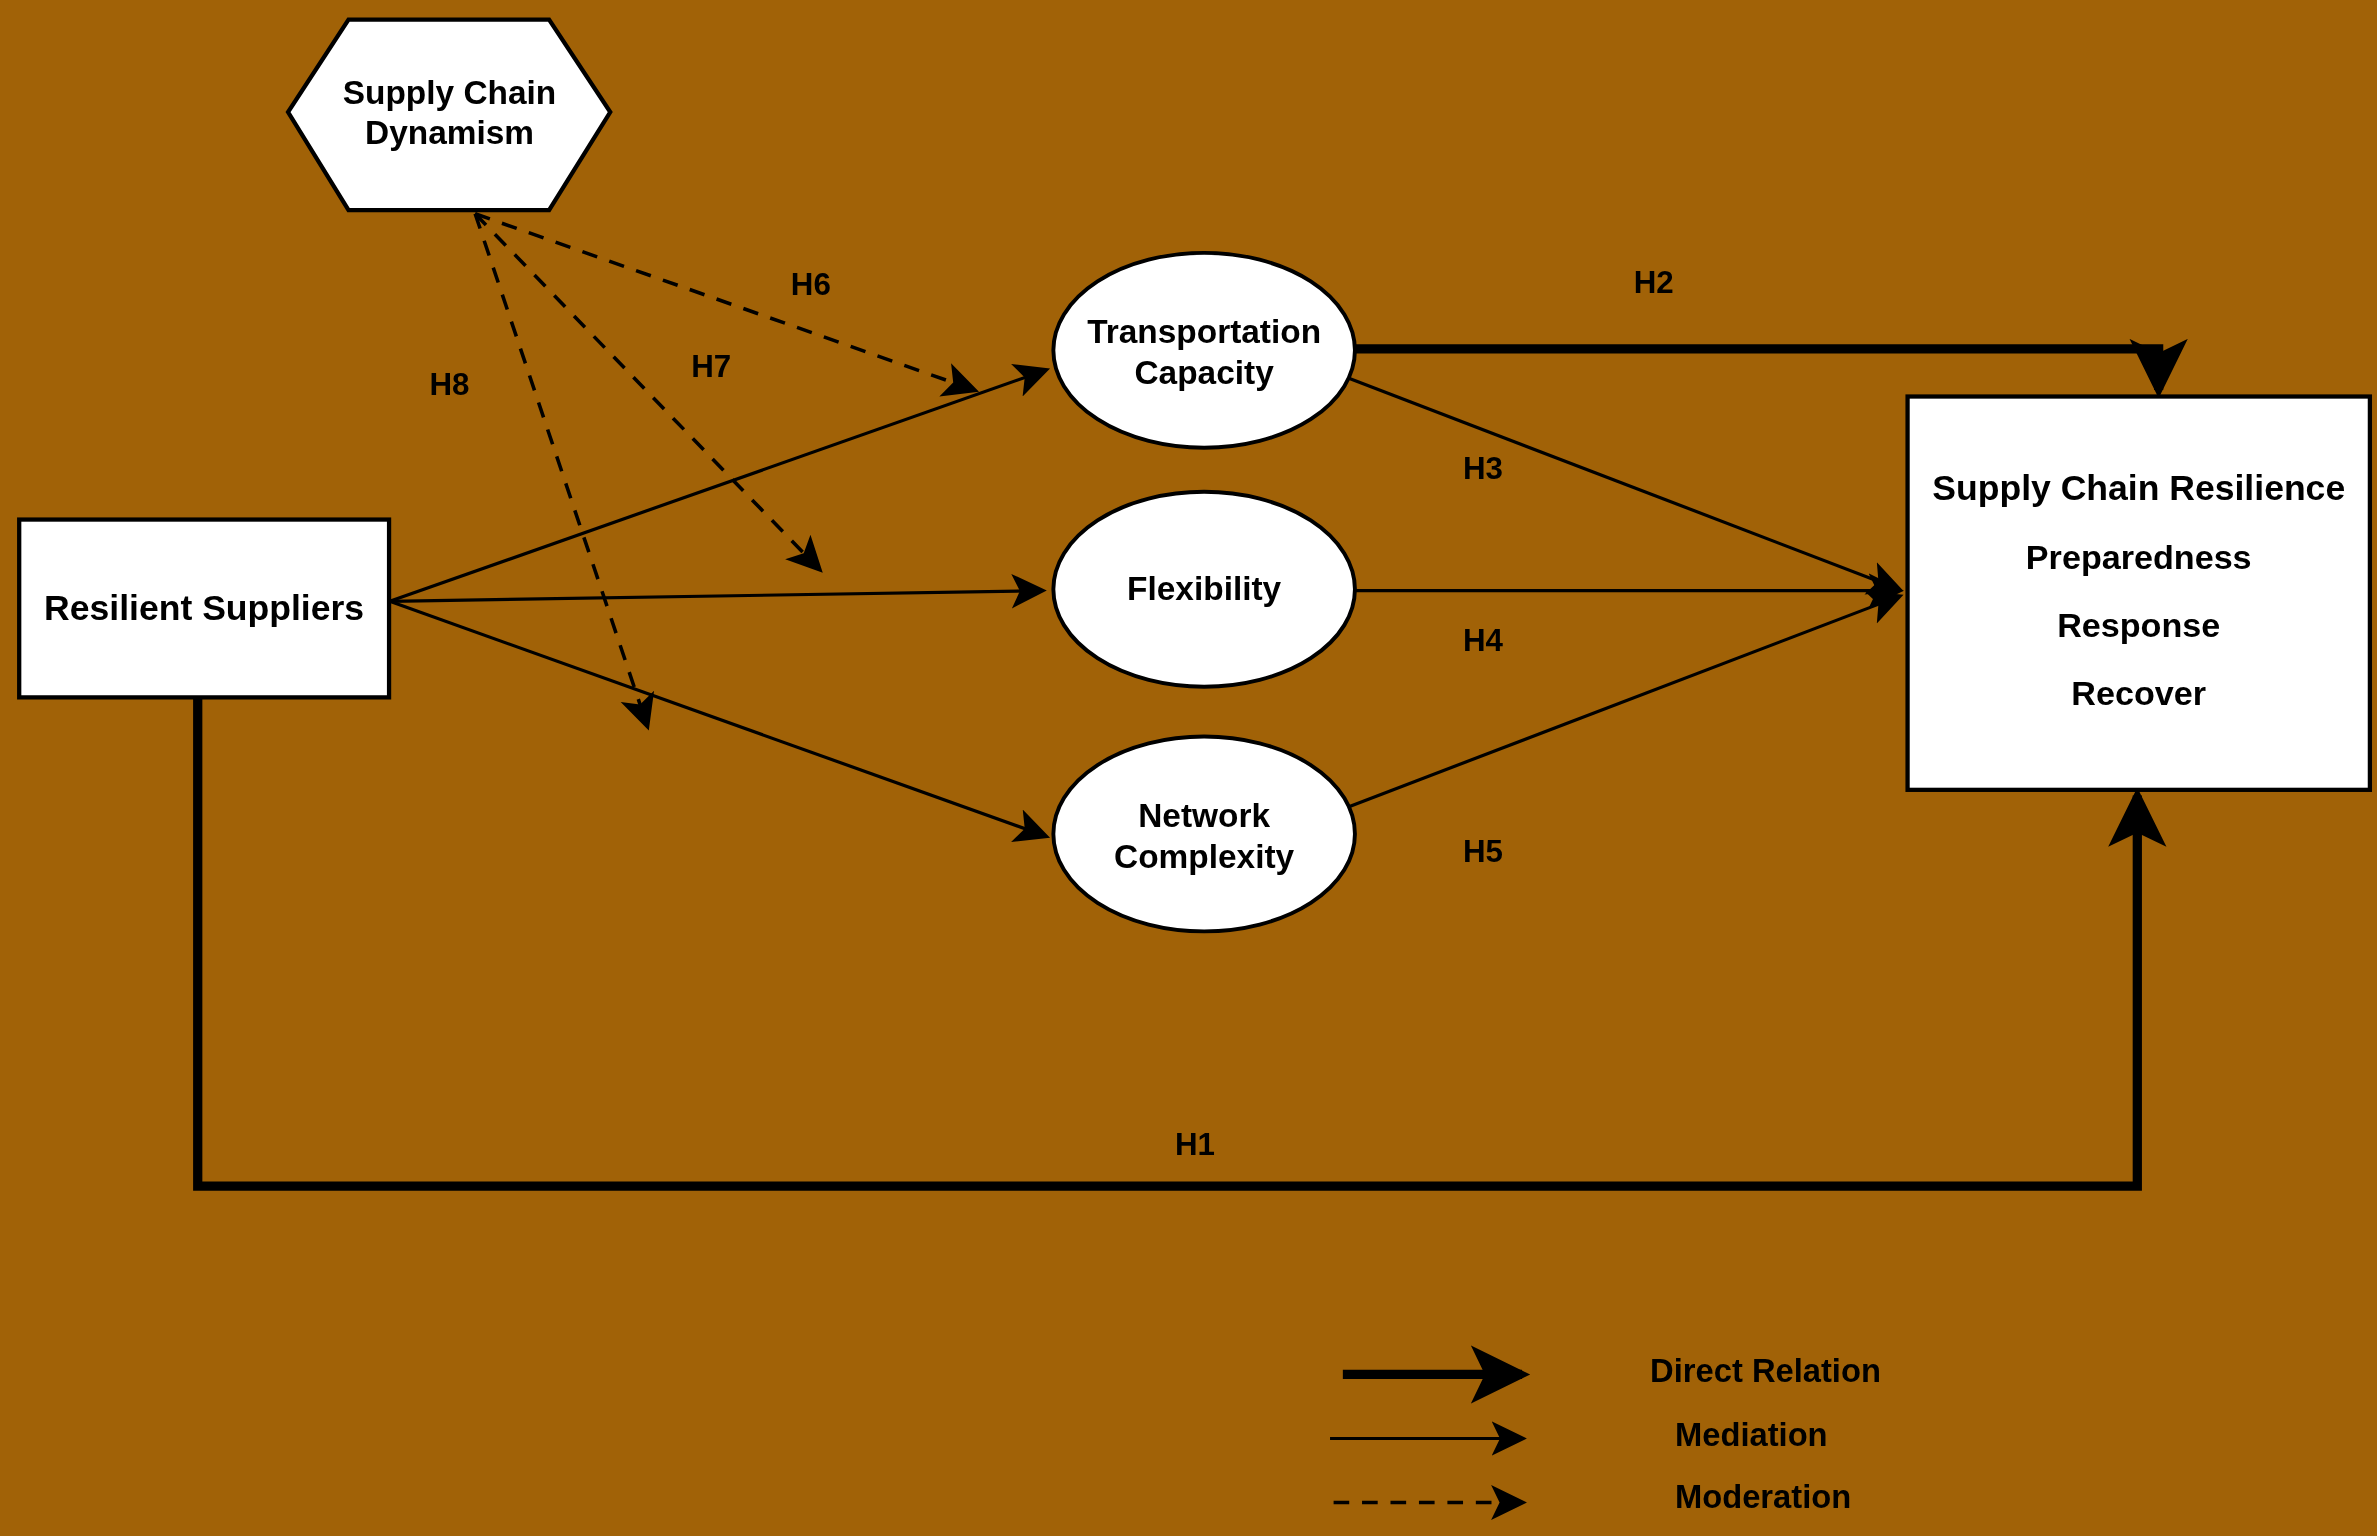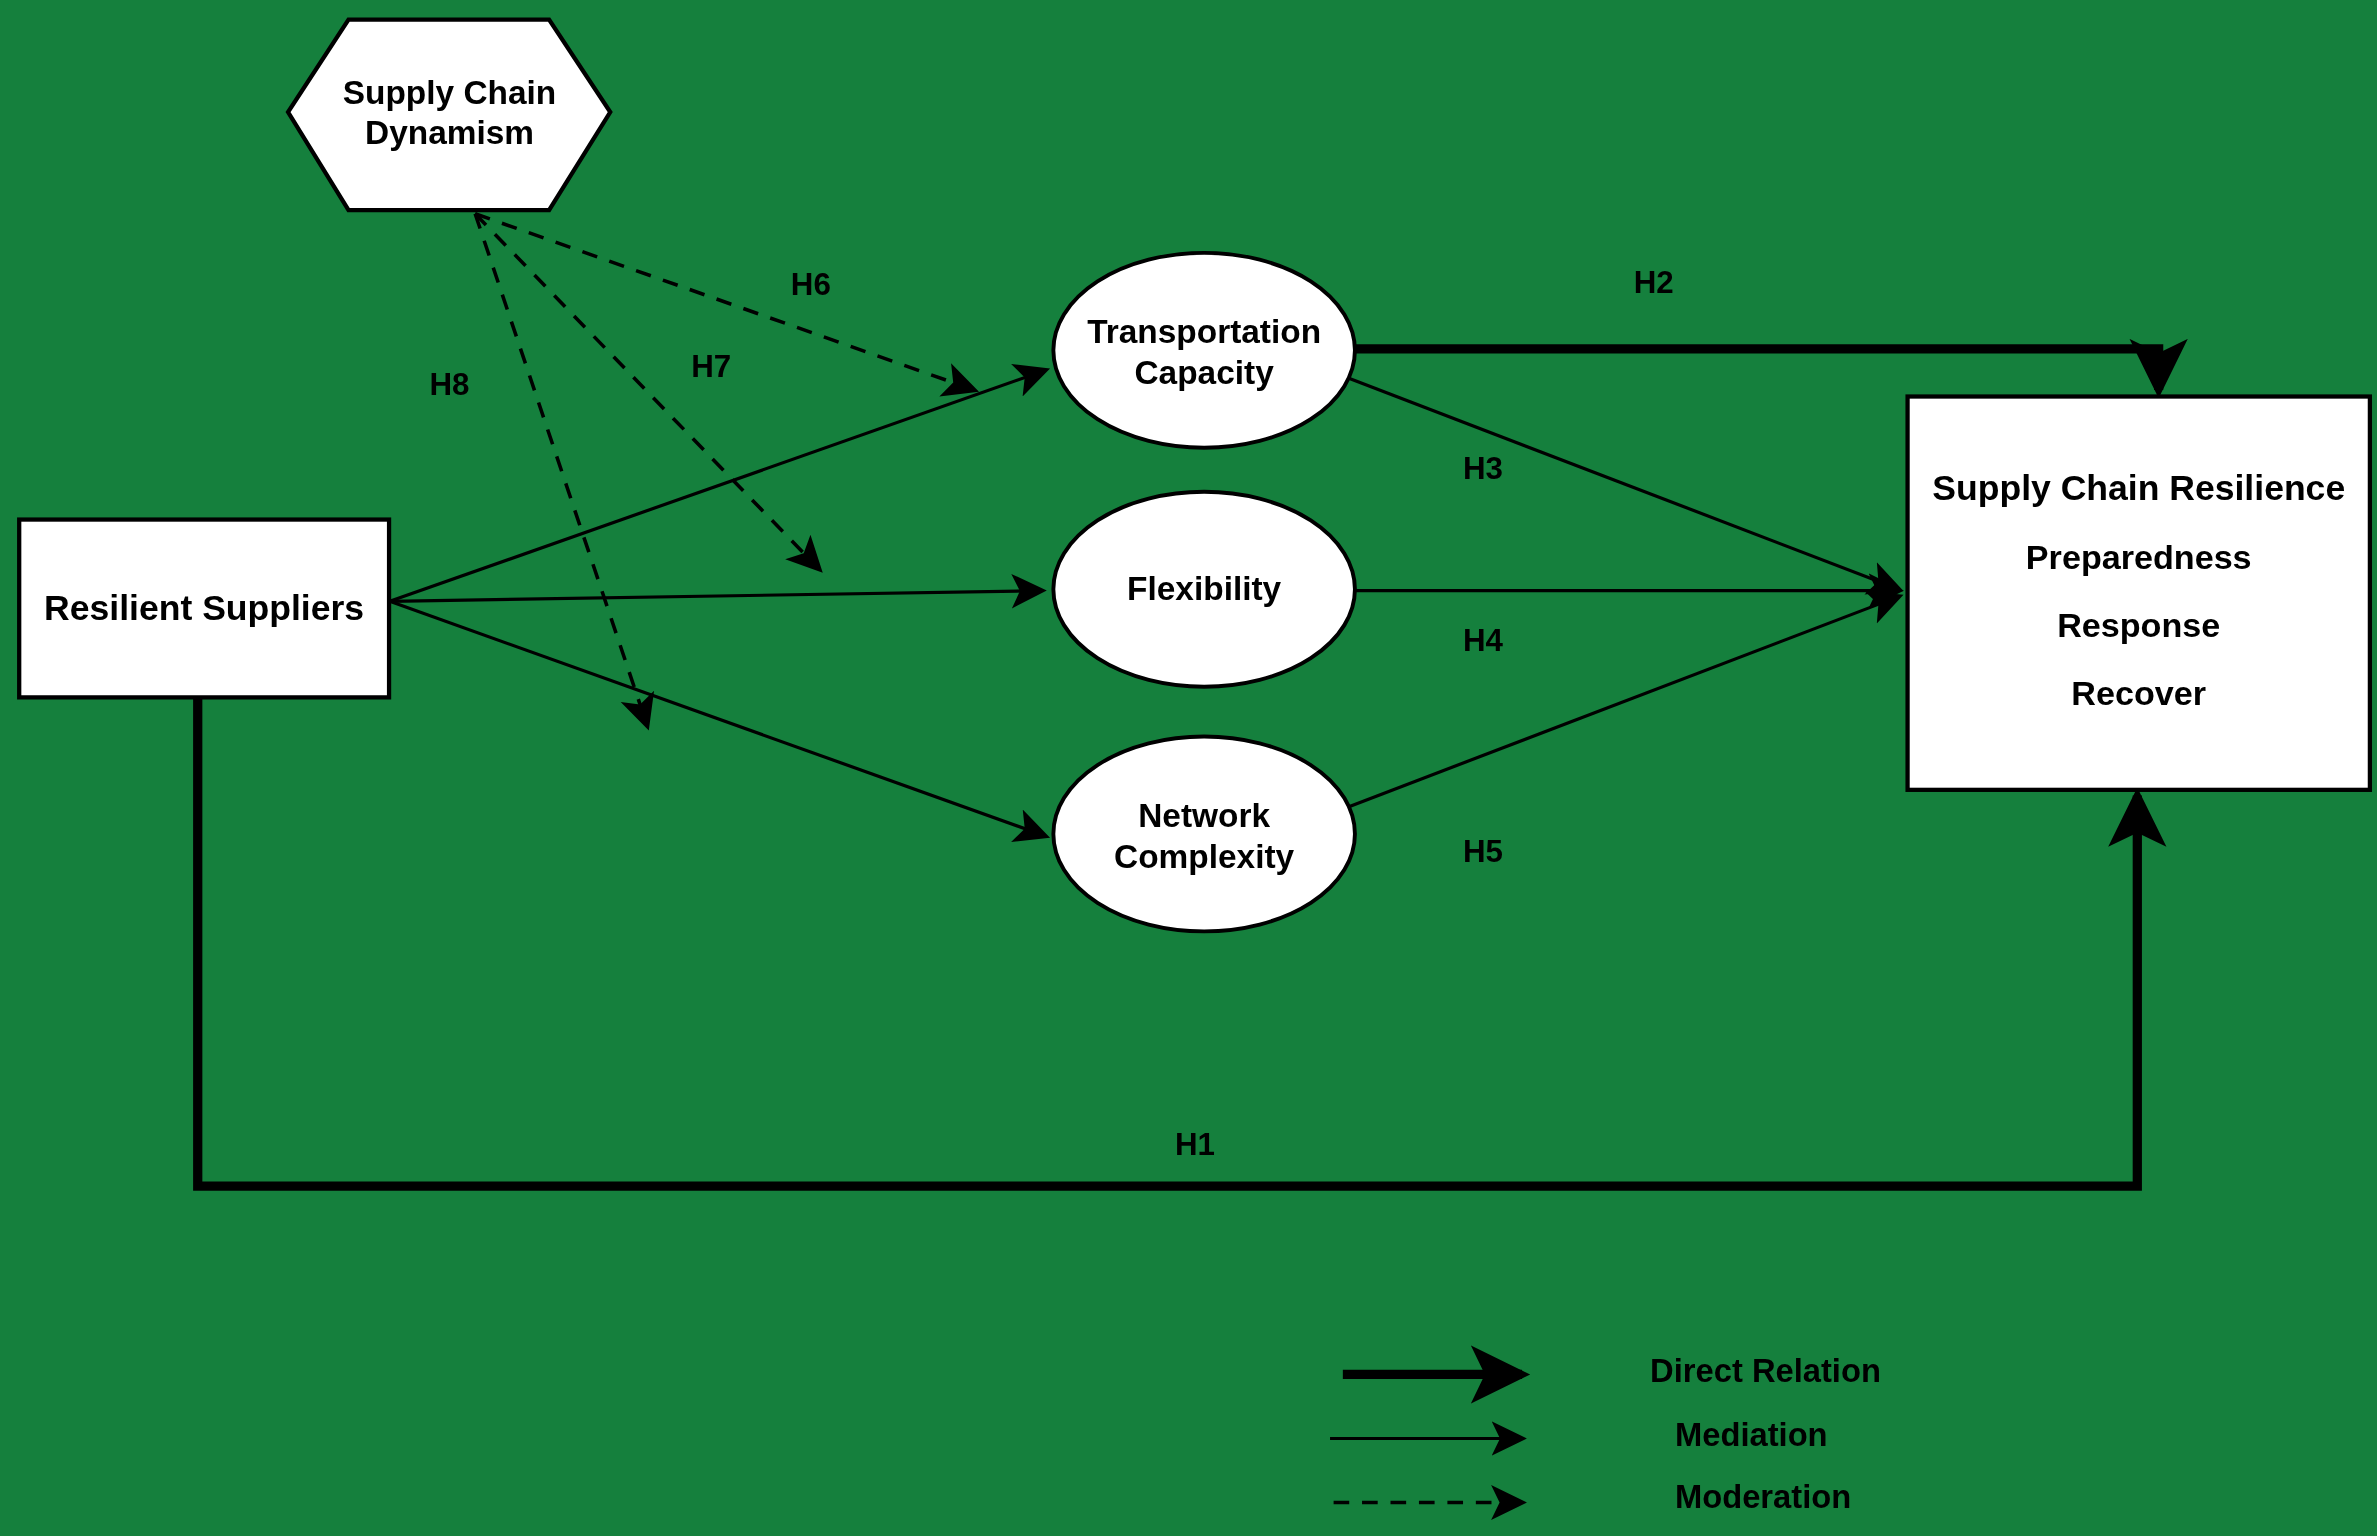--- a/index.html
+++ b/index.html
@@ -4,21 +4,21 @@
 <style>
   html, body {
     margin: 0;
     padding: 0;
     background: #ffffff;
   }
   #canvas {
     position: relative;
     width: 2377px;
     height: 1537px;
-    background: #15803d;
+    background: #a16207;
     overflow: hidden;
     font-family: "Liberation Sans", sans-serif;
   }
   svg.diagram {
     position: absolute;
     top: 0; left: 0;
     width: 2377px;
     height: 1537px;
   }
   .node-label {

